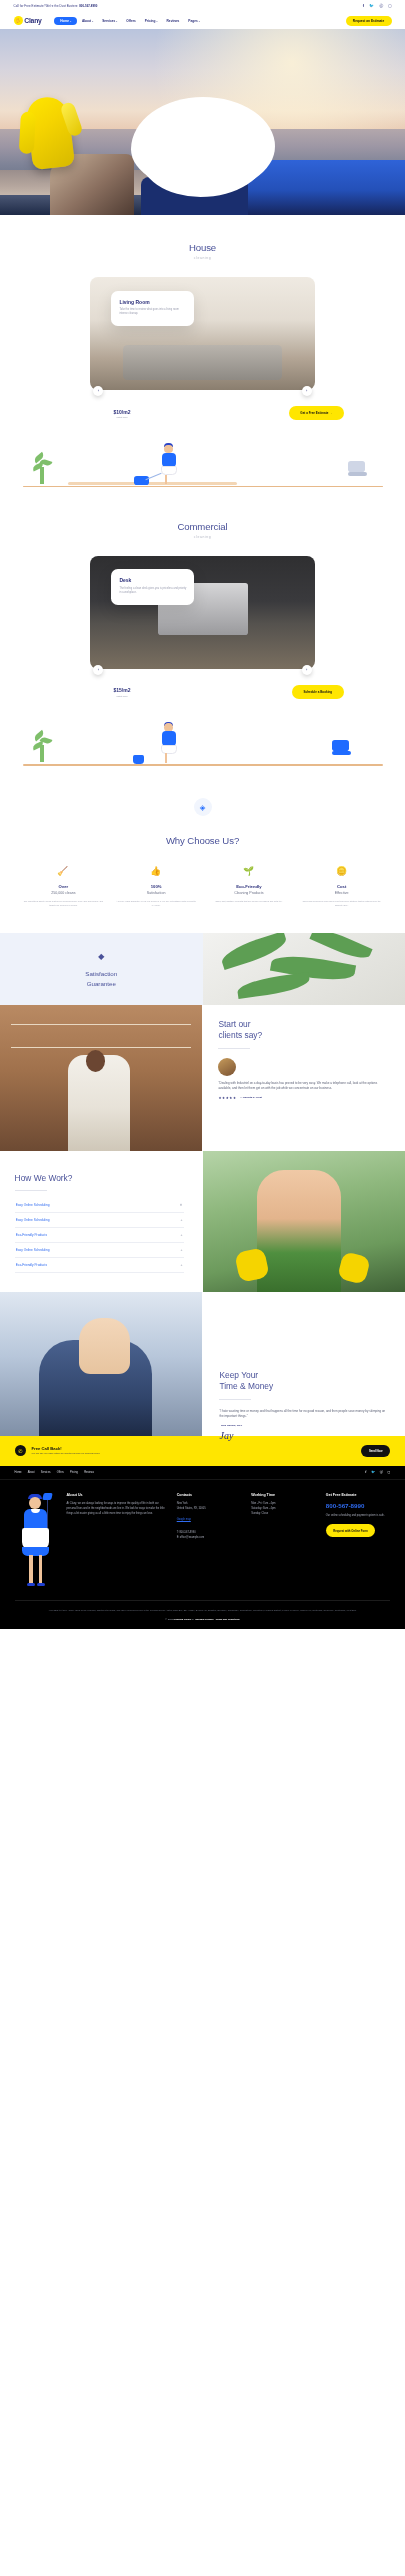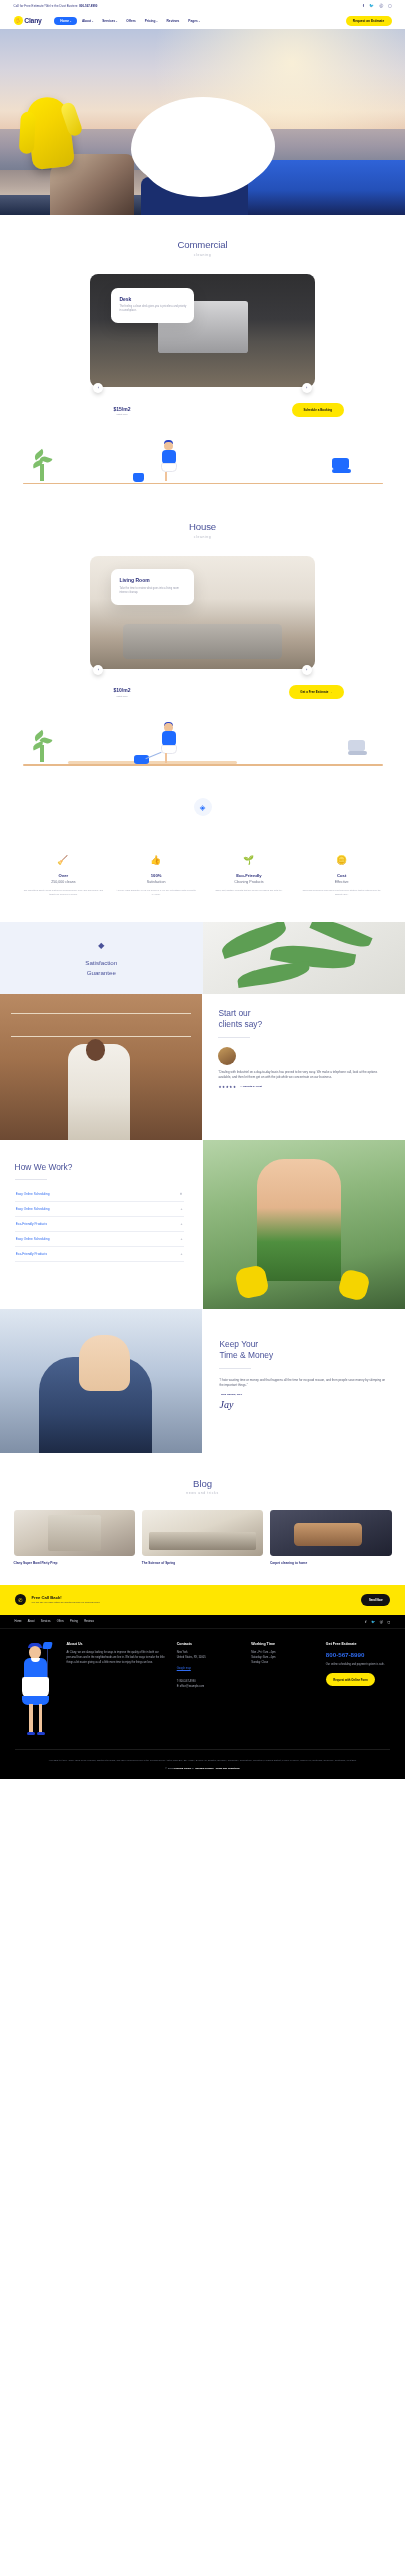--- a/index.html
+++ b/index.html
@@ -159,21 +159,21 @@
   .test-right { width:203px; background:#fff; padding:14.6px 17px 0 16px; position:relative; }
   .test-h { font-size:8.4px; font-weight:300; color:#4a5299; line-height:1.3; }
   .test-rule { width:32px; height:0.6px; background:#e2e4ec; margin:7.3px 0 9px; }
   .test-av { width:18px; height:18px; border-radius:50%; background:linear-gradient(150deg,#c79c5c,#7a5232); }
   .test-q { font-size:3px; color:#5a5f74; line-height:1.72; margin-top:5px; }
   .test-foot { display:flex; align-items:center; gap:3.4px; margin-top:4.5px; }
   .stars { color:#2b2f7a; font-size:3.4px; letter-spacing:0.6px; }
   .test-name { font-size:2.4px; color:#2b2f7a; font-weight:bold; }
 
   
-  .how-row { display:flex; height:169px; }
+  .how-row { display:flex; height:141px; }
   .how-left { width:203px; background:#fff; padding:22.5px 19px 0 14.6px; }
   .how-h { font-size:8.4px; font-weight:300; color:#4a5299; }
   .how-rule { width:32px; height:0.6px; background:#e2e4ec; margin:6.8px 0 8px; }
   .acc { border-bottom:0.6px solid #eceef4; display:flex; align-items:center; justify-content:space-between;
     padding:5px 1.1px; }
   .acc-label { font-size:3.2px; color:#2f6bf0; }
   .acc-ico { font-size:3.4px; color:#8d92a6; }
   .how-right { width:203px; position:relative; overflow:hidden;
     background:linear-gradient(170deg,#b6d4a8 0%,#8fb87e 35%,#6c9a5c 70%,#3f6136 100%); }
   .how-right .person { position:absolute; left:54px; top:19px; width:84px; height:122px;
@@ -186,21 +186,21 @@
   
   .keep-row { display:flex; height:144px; }
   .keep-left { width:203px; position:relative; overflow:hidden;
     background:linear-gradient(165deg,#cfd9e6 0%,#b4c2d4 30%,#8d9bb0 60%,#5c6a80 100%); }
   .keep-left .sky { position:absolute; inset:0; background:linear-gradient(180deg,#dfe7f1 0%,#b7c6da 45%,#7f8fa6 100%); }
   .keep-left .dad { position:absolute; left:39px; bottom:0; width:113px; height:96px;
     background:linear-gradient(180deg,#4a628f 0%,#31456b 60%,#1d2a45 100%); border-radius:34px 34px 0 0; }
   .keep-left .kid { position:absolute; left:79px; top:26px; width:51px; height:56px;
     background:linear-gradient(180deg,#f3d7ba 0%,#e7c49f 100%); border-radius:22.5px 22.5px 11.3px 11.3px; }
   .keep-right { width:203px; background:#fff; padding:30px 19px 0 17px; }
-  .keep-h { font-size:8.4px; font-weight:300; color:#4a5299; line-height:1.32; }
+  .keep-h { font-size:8.4px; font-weight:300; color:#4a5299; line-height:1.32;margin-top:48px; }
   .keep-rule { width:32px; height:0.6px; background:#e2e4ec; margin:7.3px 0 9px; }
   .keep-q { font-size:3px; color:#5a5f74; line-height:1.72; }
   .keep-name { font-size:2.5px; color:#2b2f7a; font-weight:bold; margin-top:5px; }
   .sign { font-size:10px; color:#2b2f7a; font-family:"Liberation Serif", serif; font-style:italic; margin-top:3.4px; }
 
   
   .blog { padding:25px 0 19px; }
   .blog-grid { display:flex; gap:6.8px; padding:0 13.5px; margin-top:14.6px; }
   .blog-card { flex:1; }
   .blog-img { height:46px; border-radius:3.4px; overflow:hidden; position:relative; }
@@ -313,20 +313,66 @@
     <div class="hero-sea"></div>
     <div class="hero-beach"></div>
     <div class="hero-sofa"></div>
     <div class="hero-sofa2"></div>
     <div class="hero-person"></div>
     <div class="hand"></div>
     <div class="hero-blob"></div>
     <div class="hero-blob2"></div>
   </div>
 
+  <div class="service">
+    <div class="sec-title">House</div>
+    <div class="sec-sub">cleaning</div>
+    <div class="svc-wrap">
+      <div class="svc-photo room"></div>
+      <div class="svc-card">
+        <h3>Living Room</h3>
+        <p>Take the time to review what goes into a living room intense cleanup.</p>
+      </div>
+      <div class="svc-arrows">
+        <div class="arrow">‹</div>
+        <div class="arrow">›</div>
+      </div>
+    </div>
+    <div class="svc-meta">
+      <div class="price-wrap">
+        <div class="price">$10/m2</div>
+        <div class="price-note">*Start price</div>
+      </div>
+      <button class="btn-free">Get a Free Estimate  →</button>
+    </div>
+    <div class="illus">
+      <div class="floor"></div>
+      <div class="rug"></div>
+      <div class="plant">
+        <i></i>
+        <div class="leaf" style="left:0;bottom:14.6px;transform:rotate(-25deg)"></div>
+        <div class="leaf" style="left:8px;bottom:19px;transform:rotate(18deg)"></div>
+        <div class="leaf" style="left:1.1px;bottom:24px;transform:rotate(-40deg)"></div>
+      </div>
+      <div class="vac"></div>
+      <div class="vacpipe"></div>
+      <div class="maid">
+        <div class="hat"></div>
+          <div class="head"></div>
+          <div class="body"></div>
+        <div class="skirt"></div>
+          <div class="legs"></div>
+      </div>
+      <div class="chair">
+        <div class="back"></div>
+          <div class="seat"></div>
+      </div>
+    </div>
+  </div>
+
   <div class="service" style="padding-top:24px">
     <div class="sec-title">Commercial</div>
     <div class="sec-sub">cleaning</div>
     <div class="svc-wrap">
       <div class="svc-photo desk"></div>
       <div class="svc-card">
         <h3>Desk</h3>
         <p>The feeling a clean desk gives you is priceless and priority in a workplace.</p>
       </div>
       <div class="svc-arrows">
@@ -357,71 +403,26 @@
         <div class="skirt"></div>
           <div class="legs"></div>
       </div>
       <div class="chair" style="right:54px">
         <div class="back" style="background:#1f6bff"></div>
           <div class="seat" style="background:#1f6bff"></div>
       </div>
     </div>
   </div>
 
-  <div class="service">
-    <div class="sec-title">House</div>
-    <div class="sec-sub">cleaning</div>
-    <div class="svc-wrap">
-      <div class="svc-photo room"></div>
-      <div class="svc-card">
-        <h3>Living Room</h3>
-        <p>Take the time to review what goes into a living room intense cleanup.</p>
-      </div>
-      <div class="svc-arrows">
-        <div class="arrow">‹</div>
-        <div class="arrow">›</div>
-      </div>
-    </div>
-    <div class="svc-meta">
-      <div class="price-wrap">
-        <div class="price">$10/m2</div>
-        <div class="price-note">*Start price</div>
-      </div>
-      <button class="btn-free">Get a Free Estimate  →</button>
-    </div>
-    <div class="illus">
-      <div class="floor"></div>
-      <div class="rug"></div>
-      <div class="plant">
-        <i></i>
-        <div class="leaf" style="left:0;bottom:14.6px;transform:rotate(-25deg)"></div>
-        <div class="leaf" style="left:8px;bottom:19px;transform:rotate(18deg)"></div>
-        <div class="leaf" style="left:1.1px;bottom:24px;transform:rotate(-40deg)"></div>
-      </div>
-      <div class="vac"></div>
-      <div class="vacpipe"></div>
-      <div class="maid">
-        <div class="hat"></div>
-          <div class="head"></div>
-          <div class="body"></div>
-        <div class="skirt"></div>
-          <div class="legs"></div>
-      </div>
-      <div class="chair">
-        <div class="back"></div>
-          <div class="seat"></div>
-      </div>
-    </div>
-  </div>
-
   <div class="divider-icon">
     <div class="circ">◈</div>
   </div>
 
   <div class="why">
+    <div class="sec-title">Why Choose Us?</div>
     <div class="why-grid">
       <div class="why-col">
         <div class="why-ico">🧹</div>
         <div class="why-h">Over</div>
         <div class="why-s">250,000 cleans</div>
         <div class="why-p">Our Clanytitles' safety check system for cleaning is fully done and supervised. Our target fear modelevel cleans.</div>
       </div>
       <div class="why-col">
         <div class="why-ico">👍</div>
         <div class="why-h">100%</div>
@@ -525,38 +526,20 @@
         <span>Keep Your</span><br>
         <span>Time &amp; Money</span>
       </div>
       <div class="keep-rule"></div>
       <div class="keep-q">"I hate wasting time or money and that happens all the time for no good reason, and then people save money by skimping on the important things."</div>
       <div class="keep-name">- Nick Rollins, CEO</div>
       <div class="sign">Jay</div>
     </div>
   </div>
 
-  <div class="blog">
-    <div class="sec-title">Blog</div>
-    <div class="sec-sub">news and tricks</div>
-    <div class="blog-grid">
-      <div class="blog-card">
-        <div class="blog-img b1"></div>
-        <div class="blog-t">Clany Super Bowl Party Prep</div>
-      </div>
-      <div class="blog-card">
-        <div class="blog-img b2"></div>
-        <div class="blog-t">The Science of Spring</div>
-      </div>
-      <div class="blog-card">
-        <div class="blog-img b3"></div>
-        <div class="blog-t">Carpet cleaning to home</div>
-      </div>
-    </div>
-  </div>
 
   <div class="cta">
     <div class="cta-ico">✆</div>
     <div class="cta-txt">
       <div class="cta-h">Free Call Back!</div>
       <div class="cta-s">We will call you back within 30 minutes during our working hours</div>
     </div>
     <button class="cta-btn">Send Now</button>
   </div>
 

